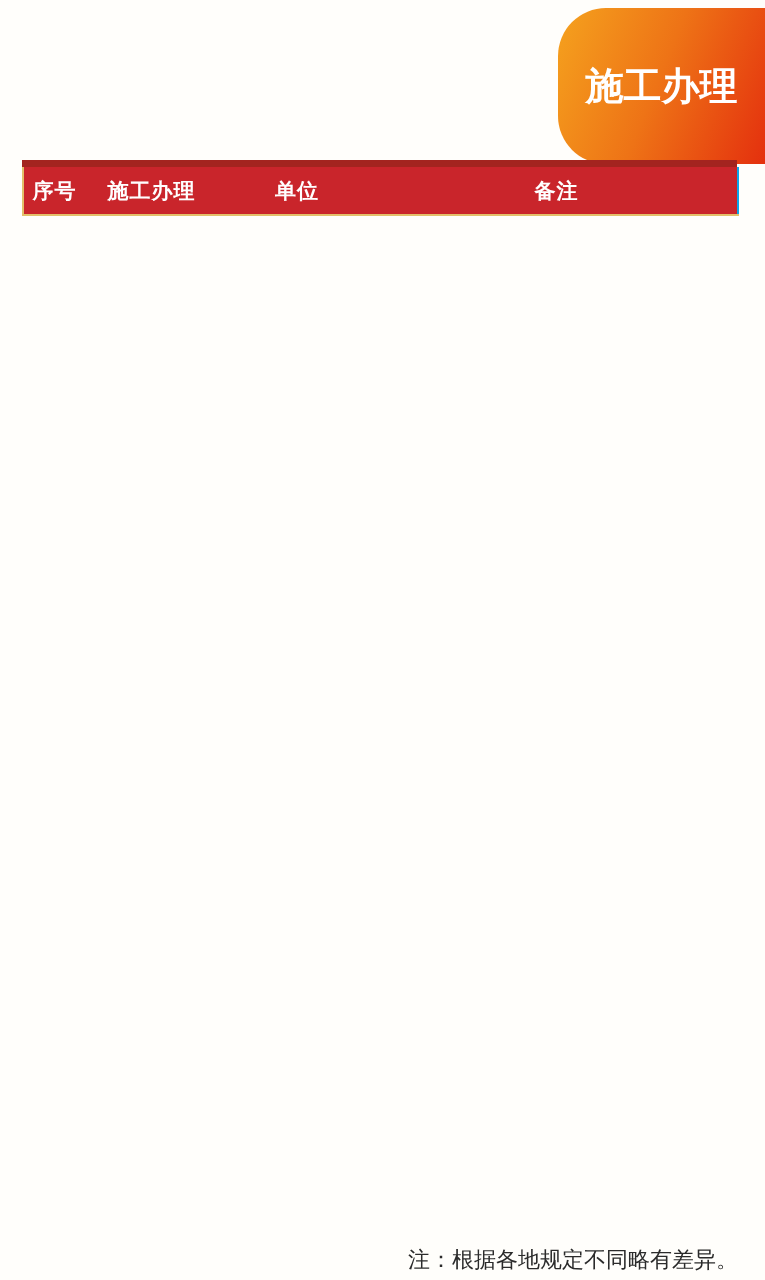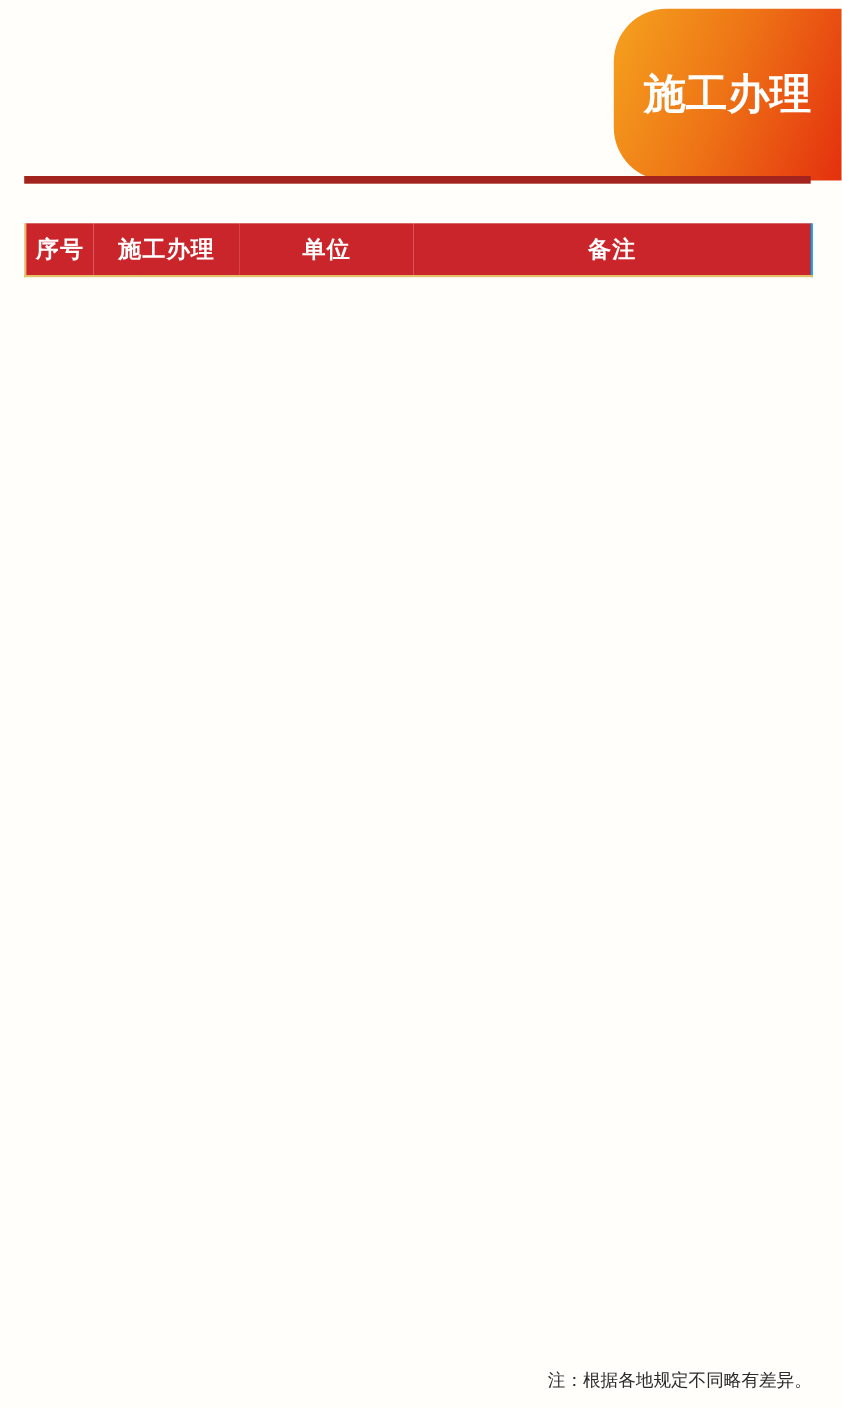--- a/index.html
+++ b/index.html
@@ -15,32 +15,32 @@
     background:linear-gradient(112deg,#F5A21E 0%,#EE7316 48%,#E4300E 100%);
     display:flex;flex-direction:column;align-items:center;justify-content:center;
     color:#FFFFFF;font-weight:bold;font-size:38px;line-height:1.32;
     text-align:center;
   }
   .table-wrap{
     position:absolute;left:22px;top:160px;width:715px;
     border-top:7px solid #A3241F;
   }
   table.proc-table{
-    width:100%;border-collapse:collapse;table-layout:fixed;margin-top:36px;
+    width:100%;border-collapse:collapse;table-layout:fixed;
   }
   .proc-table th{
     background:#C9252B;color:#FFFFFF;font-weight:bold;font-size:21px;
     height:45px;border:none;border-bottom:2px solid #E3C06A;
     text-align:center;vertical-align:middle;letter-spacing:1px;
   }
   .proc-table th:first-child{border-left:2px solid #E3C06A;}
   .proc-table th:last-child{border-right:2px solid #0ea5e9;}
   .footnote{
     position:absolute;right:27px;top:1245px;
-    font-size:16px;color:#2B2B2B;
+    font-size:22px;color:#2B2B2B;
   }
 </style>
 </head>
 <body>
 
 <div class="badge">
   <div>施工办理</div>
 </div>
 
 <div class="table-wrap">

